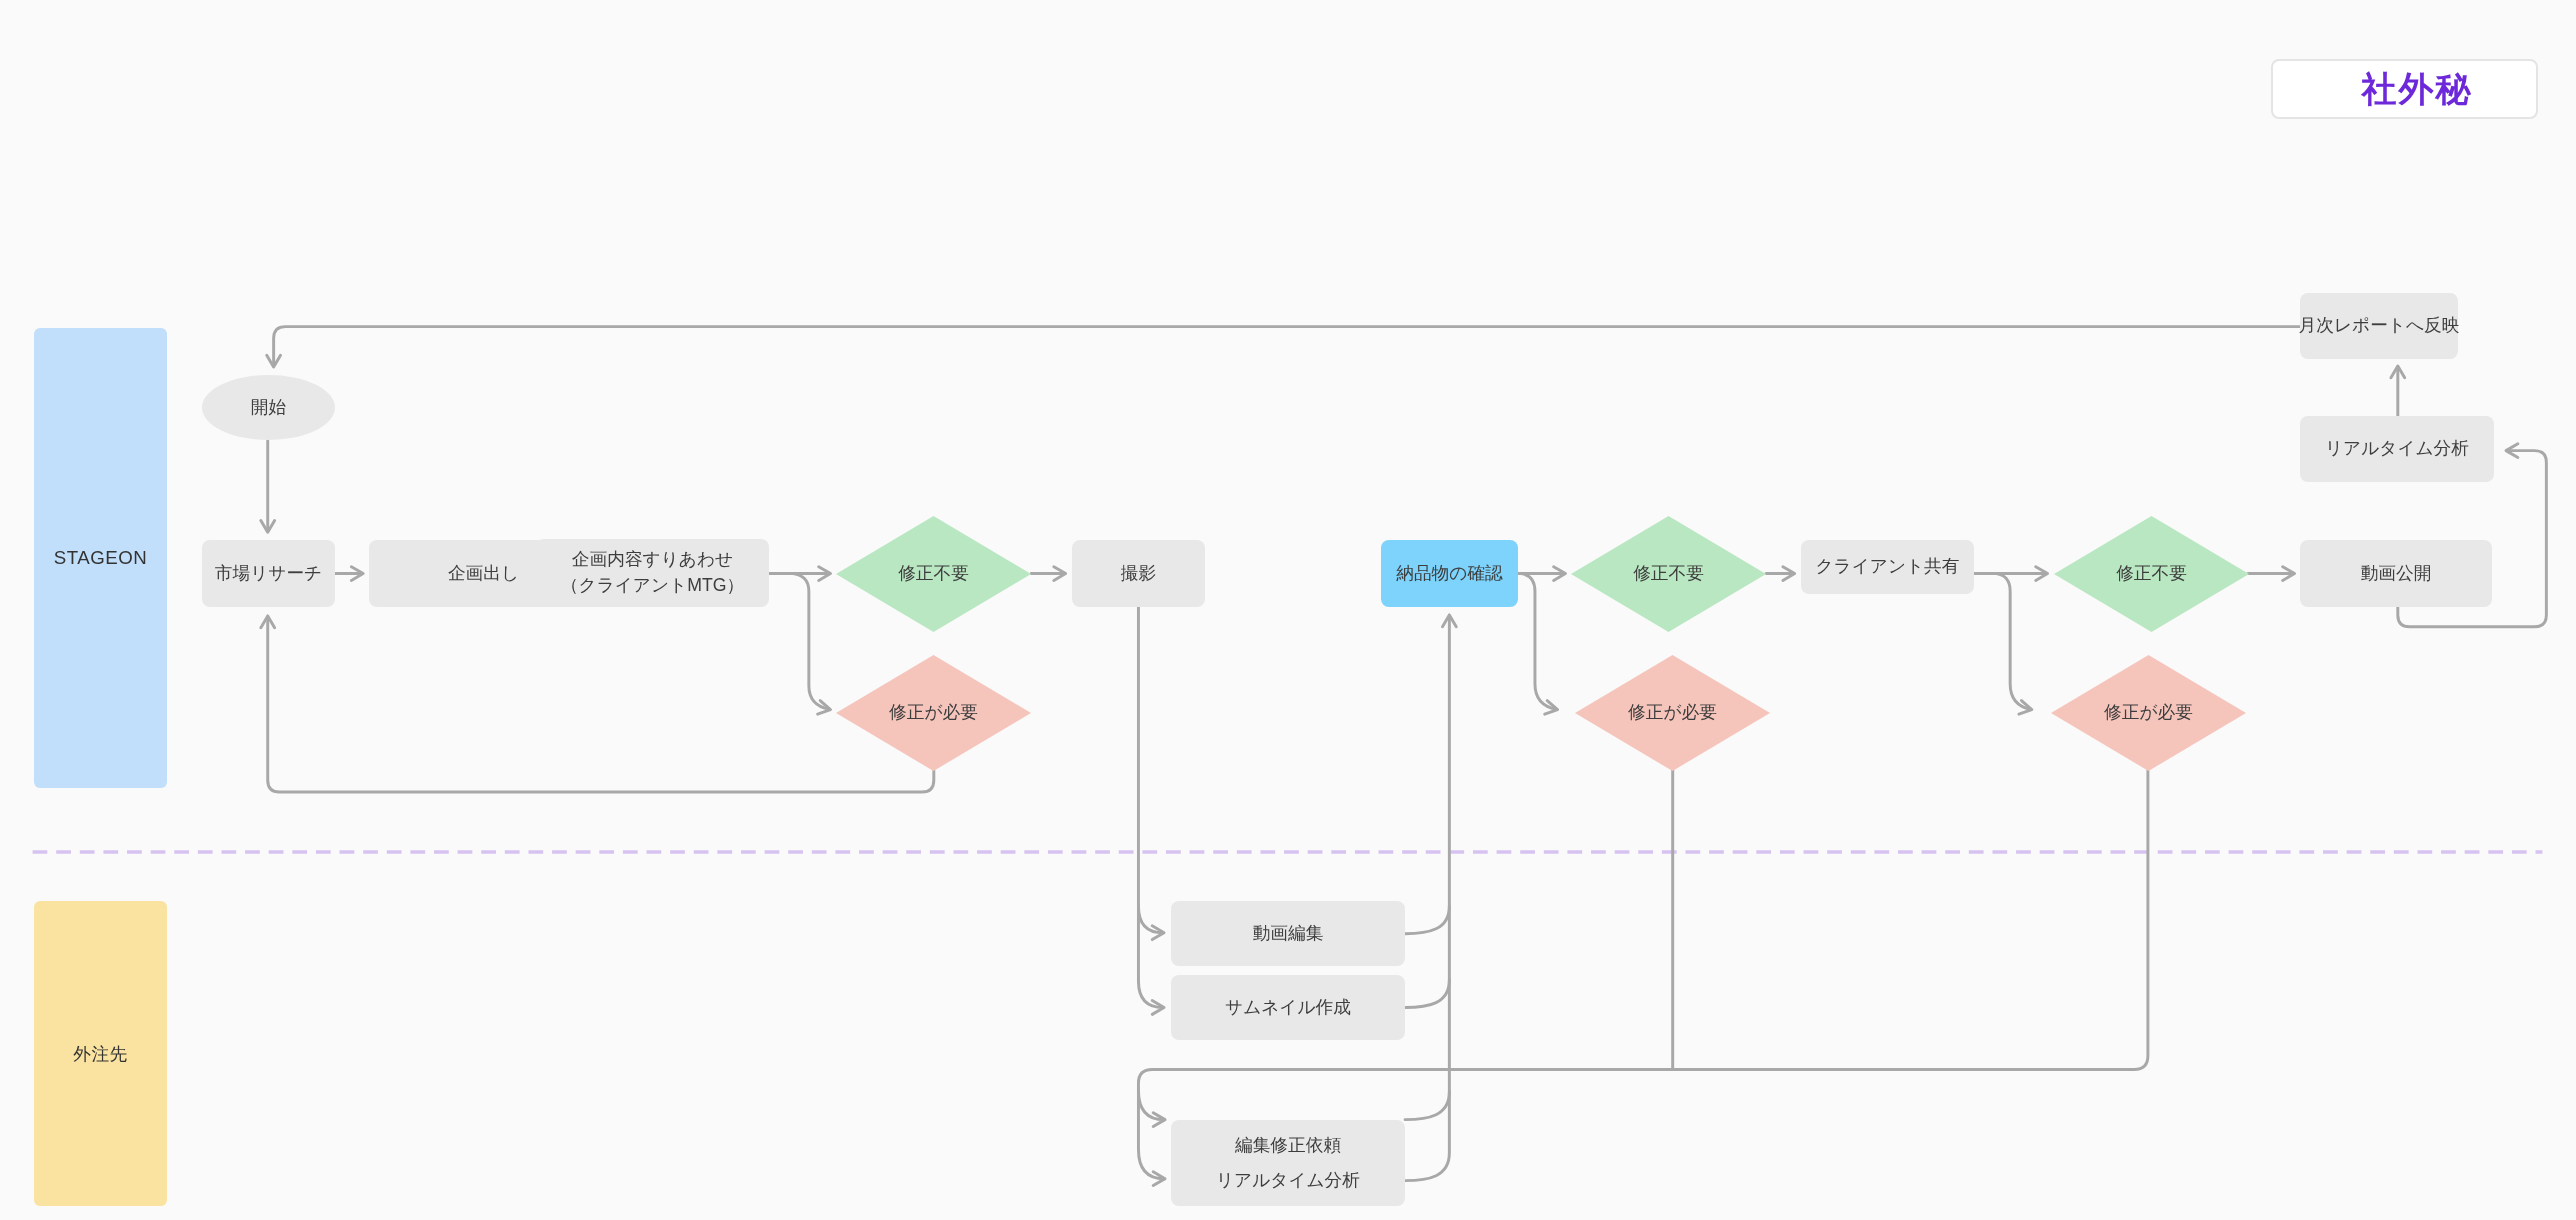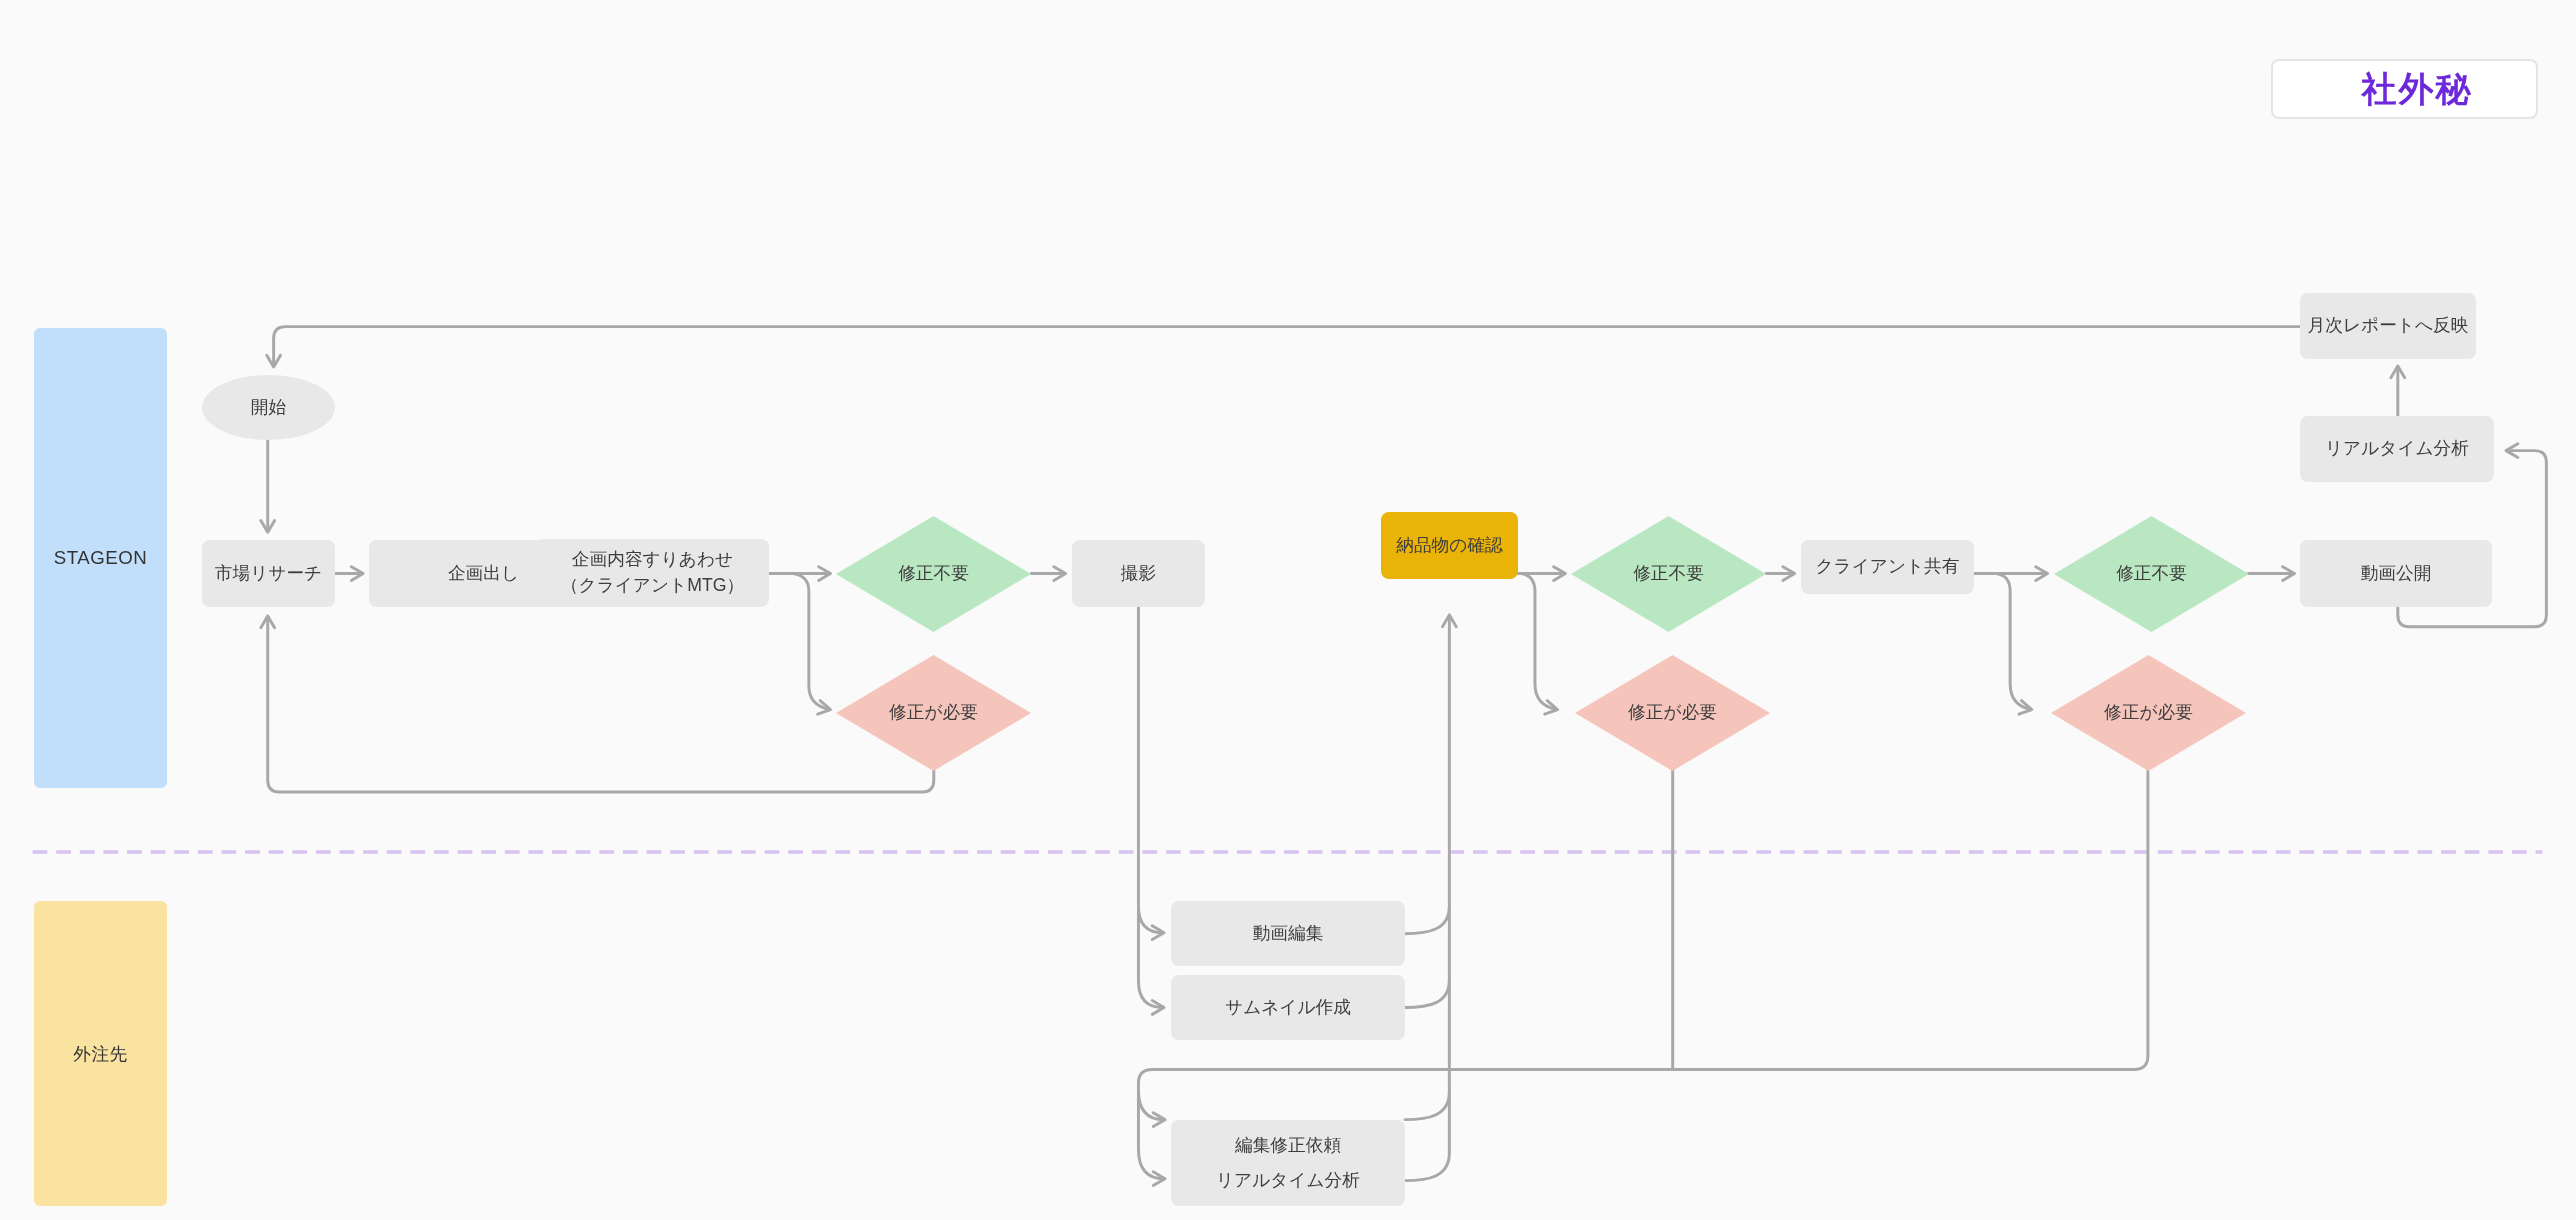--- a/index.html
+++ b/index.html
@@ -91,26 +91,26 @@
 
   <div class="badge" style="left:2271px;top:59px;width:238px;height:56px;">社外秘</div>
 
   <div class="node ellipse" style="left: 202px; top: 375px; width: 133px; height: 65px; background-color: rgb(232, 232, 232);">開始</div>
 
   <div class="node box" style="left: 202px; top: 540px; width: 133px; height: 67px; background-color: rgb(232, 232, 232);">市場リサーチ</div>
   <div class="node box" style="left: 369px; top: 540px; width: 133px; height: 67px; background-color: rgb(232, 232, 232); padding-left: 48px;">企画出し</div>
   <div class="node box" style="left: 536px; top: 539px; width: 233px; height: 68px; background-color: rgb(232, 232, 232);">企画内容すりあわせ
 （クライアントMTG）</div>
   <div class="node box" style="left: 1072px; top: 540px; width: 133px; height: 67px; background-color: rgb(232, 232, 232);">撮影</div>
-  <div class="node box" style="left: 1381px; top: 512px; width: 137px; height: 67px; background-color: #eab308;">納品物の確認</div>
+  <div class="node box" style="left: 1381px; top: 540px; width: 137px; height: 67px; background-color: #7dd3fc;">納品物の確認</div>
   <div class="node box" style="left: 1801px; top: 540px; width: 173px; height: 54px; background-color: rgb(232, 232, 232);">クライアント共有</div>
   <div class="node box" style="left: 2300px; top: 540px; width: 192px; height: 67px; background-color: rgb(232, 232, 232);">動画公開</div>
 
   <div class="node box" style="left: 2300px; top: 416px; width: 194px; height: 66px; background-color: rgb(232, 232, 232);">リアルタイム分析</div>
-  <div class="node box" style="left: 2300px; top: 293px; width: 176px; height: 66px; background-color: rgb(232, 232, 232);">月次レポートへ反映</div>
+  <div class="node box" style="left: 2300px; top: 293px; width: 158px; height: 66px; background-color: rgb(232, 232, 232);">月次レポートへ反映</div>
 
   <div class="node diamond" style="left: 836px; top: 516px; width: 195px; height: 116px; background-color: rgb(185, 231, 193);">修正不要</div>
   <div class="node diamond" style="left: 1571px; top: 516px; width: 195px; height: 116px; background-color: rgb(185, 231, 193);">修正不要</div>
   <div class="node diamond" style="left: 2054px; top: 516px; width: 195px; height: 116px; background-color: rgb(185, 231, 193);">修正不要</div>
 
   <div class="node diamond" style="left: 836px; top: 655px; width: 195px; height: 116px; background-color: rgb(245, 197, 188);">修正が必要</div>
   <div class="node diamond" style="left: 1575px; top: 655px; width: 195px; height: 116px; background-color: rgb(245, 197, 188);">修正が必要</div>
   <div class="node diamond" style="left: 2051px; top: 655px; width: 195px; height: 116px; background-color: rgb(245, 197, 188);">修正が必要</div>
 
   <div class="node box" style="left: 1171px; top: 901px; width: 234px; height: 65px; background-color: rgb(232, 232, 232);">動画編集</div>

